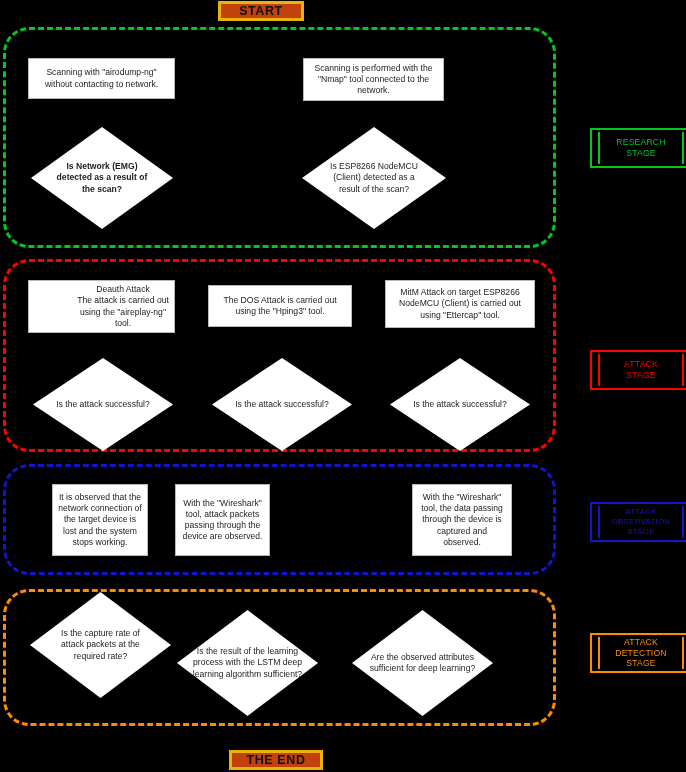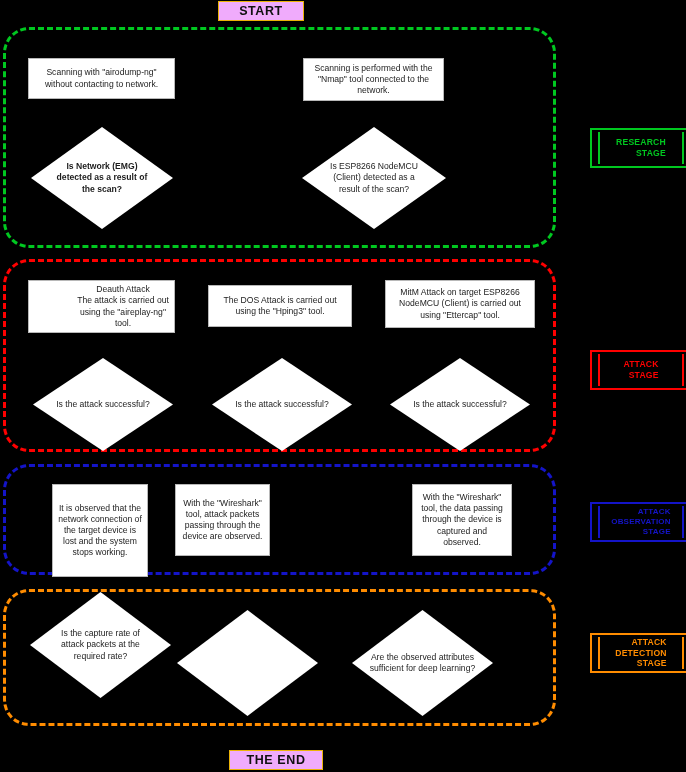--- a/index.html
+++ b/index.html
@@ -20,23 +20,23 @@
     position: absolute;
     left: 0; top: 0;
     width: 686px;
     height: 772px;
     background: #000000;
   }
 
   
   .terminator {
     position: absolute;
-    background: #f0abfc;
+    background: #c2410c;
     color: #111111;
-    border: 1px solid #eab308;
+    border: 3px solid #eab308;
     font-weight: bold;
     font-size: 12.5px;
     letter-spacing: 0.6px;
     display: flex;
     align-items: center;
     justify-content: center;
     box-sizing: border-box;
   }
 
   
@@ -108,22 +108,22 @@
     position: absolute;
     top: 2px;
     bottom: 2px;
     width: 2px;
     background: currentColor;
   }
   .stage-label .bar-l { left: 6px; }
   .stage-label .bar-r { right: 6px; }
   .stage-label .slabel {
     position: relative;
-    text-align: right;
-    font-weight: bold;
+    text-align: center;
+    font-weight: normal;
     font-size: 8.6px;
     line-height: 1.25;
     letter-spacing: 0.2px;
     padding: 0 12px;
     white-space: pre-line;
   }
 </style>
 </head>
 <body>
 
@@ -192,21 +192,21 @@
 
   <div class="stage-label" style="left:590px; top:350px; width:102px; height:40px; color:#ff0000;">
     <div class="bar-l"></div>
     <div class="bar-r"></div>
     <div class="slabel">ATTACK
 STAGE</div>
   </div>
 
   <div class="stage-box" style="left:3px; top:464px; width:553px; height:111px; border-color:#1414c8;"></div>
 
-  <div class="proc" style="left:52px; top:484px; width:96px; height:93px;">
+  <div class="proc" style="left:52px; top:484px; width:96px; height:72px;">
     <span>It is observed that the network connection of the target device is lost and the system stops working.</span>
   </div>
 
   <div class="proc" style="left:175px; top:484px; width:95px; height:72px;">
     <span>With the "Wireshark" tool, attack packets passing through the device are observed.</span>
   </div>
 
 
   <div class="proc" style="left:412px; top:484px; width:100px; height:72px;">
     <span>With the "Wireshark" tool, the data passing through the device is captured and observed.</span>
@@ -222,20 +222,21 @@
 
   <div class="stage-box" style="left:3px; top:589px; width:553px; height:137px; border-color:#ff8c00;"></div>
 
   <div class="decision" style="left:30px; top:592px; width:141px; height:106px;">
     <div class="shape"></div>
     <div class="dtext">Is the capture rate of attack packets at the required rate?</div>
   </div>
 
   <div class="decision" style="left:177px; top:610px; width:141px; height:106px;">
     <div class="shape"></div>
+    <div class="dtext" style="left:9%; width:82%;">Is the result of the learning process with the LSTM deep learning algorithm sufficient?</div>
   </div>
 
   <div class="decision" style="left:352px; top:610px; width:141px; height:106px;">
     <div class="shape"></div>
     <div class="dtext" style="left:10%; width:80%;">Are the observed attributes sufficient for deep learning?</div>
   </div>
 
   <div class="stage-label" style="left:590px; top:633px; width:102px; height:40px; color:#ff8c00;">
     <div class="bar-l"></div>
     <div class="bar-r"></div>

